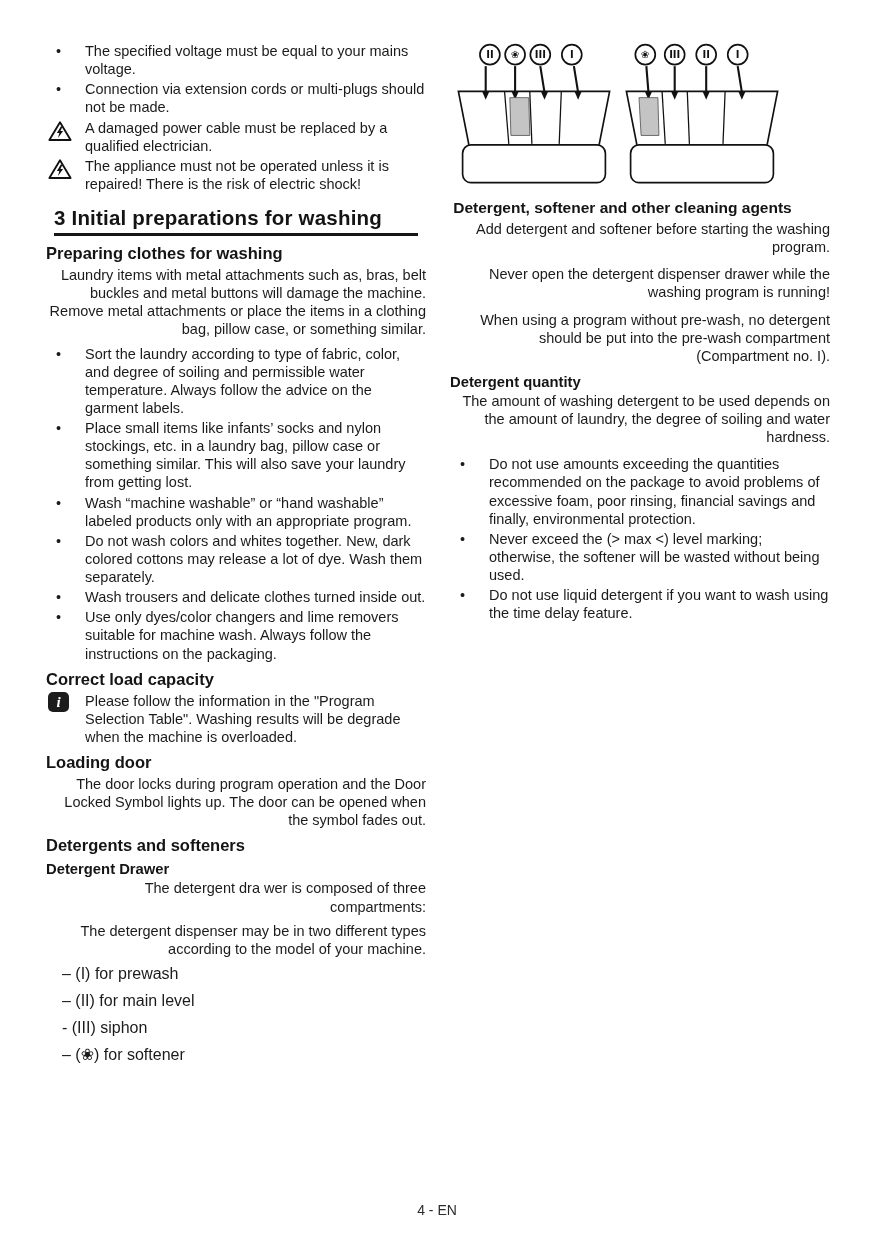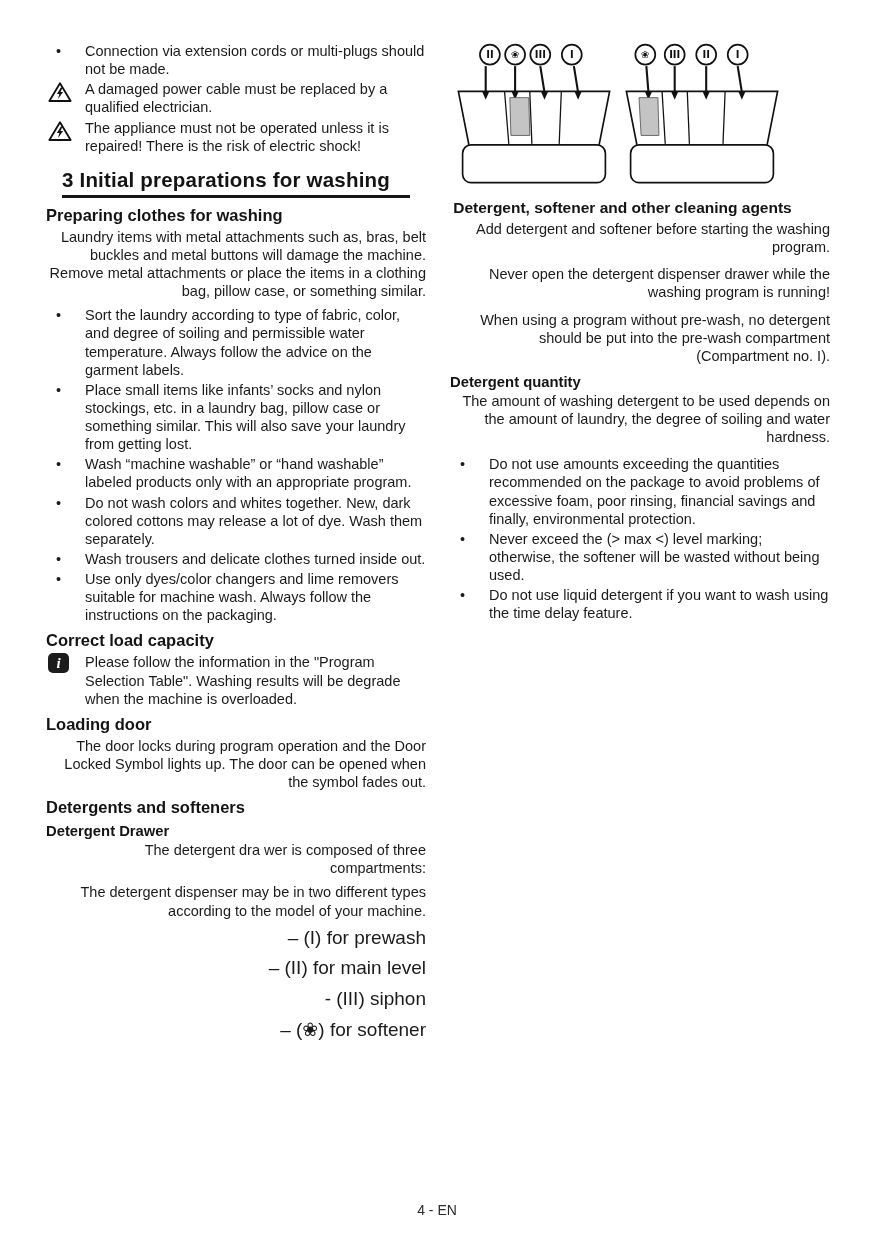--- a/index.html
+++ b/index.html
@@ -19,26 +19,26 @@
   .hang-row .icon-cell { flex:0 0 39px; padding-top:0; }
   .hang-row .body { flex:1; font-size:14.5px; line-height:1.25; }
 
   .bullet-row .icon-cell::before { content:"•"; font-size:14.5px; padding-left:10px; }
 
   .warn-row .icon-cell { padding-left:2px; padding-top:1px; }
 
   h1.section-title {
     font-size:20.5px; font-weight:bold; color:#141414;
     border-bottom:3px solid #161616; padding-bottom:3px;
-    margin:13px 16px 8px; letter-spacing:.2px;
+    margin:13px 8px 8px; letter-spacing:.2px;
   }
   h2.sub-title { font-size:16.5px; font-weight:bold; color:#141414; margin:7px 0 3px; }
   h3.minor-title { font-size:14.8px; font-weight:bold; color:#141414; margin:6px 0 2px; }
 
-  .comp-line { font-size:19px; line-height:1.25; margin:0 0 7px;text-align:right; }
+  .comp-line { font-size:16px; line-height:1.25; margin:0 16px 7px; }
 
   .info-badge {
     display:inline-block; width:21px; height:20px; margin-left:2px;
     background:#1c1c1c; border-radius:5px; color:#fff; text-align:center;
     font-family:"Liberation Serif", serif; font-style:italic; font-weight:bold;
     font-size:15px; line-height:20px;
   }
   .info-badge::before { content:"i"; }
 
   .diagrams { display:flex; margin:0 0 10px; }
@@ -55,20 +55,24 @@
   }
 </style>
 </head>
 <body>
 
 <div class="page">
   <div class="columns">
 
     <div class="col">
 
+      <div class="hang-row bullet-row">
+        <span class="icon-cell"></span>
+        <span class="body">The specified voltage must be equal to your mains voltage.</span>
+      </div>
       <div class="hang-row bullet-row">
         <span class="icon-cell"></span>
         <span class="body">Connection via extension cords or multi-plugs should not be made.</span>
       </div>
 
       <div class="hang-row warn-row">
         <span class="icon-cell">
           <svg viewBox="0 0 26 24" width="24" height="22" aria-hidden="true">
             <path d="M13 2.4 L24.6 21.8 H1.4 Z" fill="none" stroke="#111" stroke-width="2" stroke-linejoin="round"></path>
             <path d="M13.9 7 L9.6 14.2 H12.3 L10.8 19.6 L16.4 11.9 H13.5 L15.8 7 Z" fill="#111"></path>

